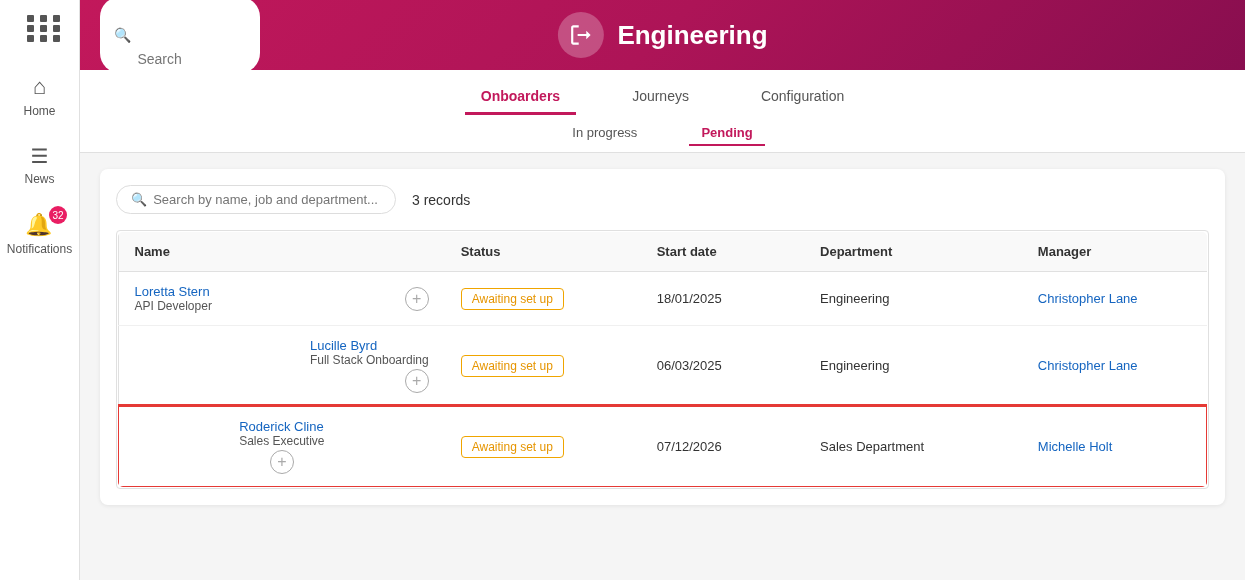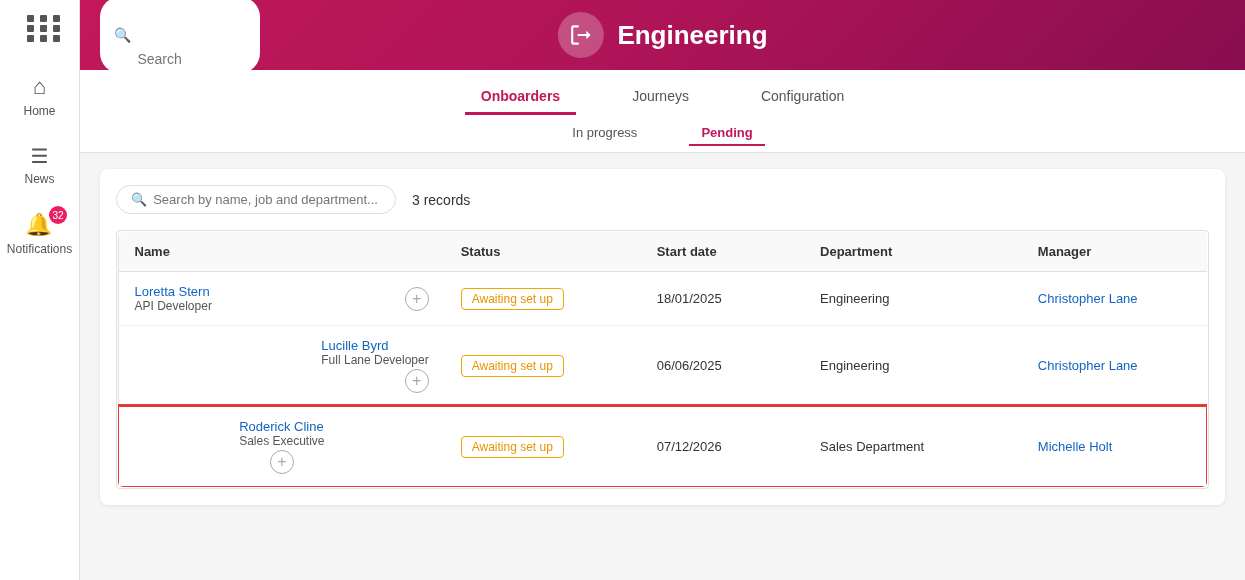--- a/index.html
+++ b/index.html
@@ -326,29 +326,29 @@
       <td class="dept-col" style="">Engineering</td>
       <td class="mgr-col" style="">
         <span class="manager-link">Christopher Lane</span>
       </td>
     </tr>
               <tr>
       <td class="name-col" style="">
         <div class="name-cell" style="display:flex;flex-direction:column;align-items:flex-end;justify-content:space-between;margin-left:8px;">
           <div>
             <div class="name-link">Lucille Byrd</div>
-            <div class="job-title">Full Lane Developer</div>
+            <div class="job-title">Full Stack Onboarding</div>
           </div>
           <button class="add-btn">+</button>
         </div>
       </td>
       <td class="status-col" style="">
         <span class="status-badge">Awaiting set up</span>
       </td>
-      <td class="date-col" style="">06/06/2025</td>
+      <td class="date-col" style="">06/03/2025</td>
       <td class="dept-col" style="">Engineering</td>
       <td class="mgr-col" style="">
         <span class="manager-link">Christopher Lane</span>
       </td>
     </tr>
               <tr style="outline: 2px solid #e53935;">
       <td class="name-col" style="border-top:2px solid #e53935;border-bottom:2px solid #e53935;border-left:2px solid #e53935;">
         <div class="name-cell" style="display:flex;flex-direction:column;align-items:center;justify-content:space-between;">
           <div>
             <div class="name-link">Roderick Cline</div>

